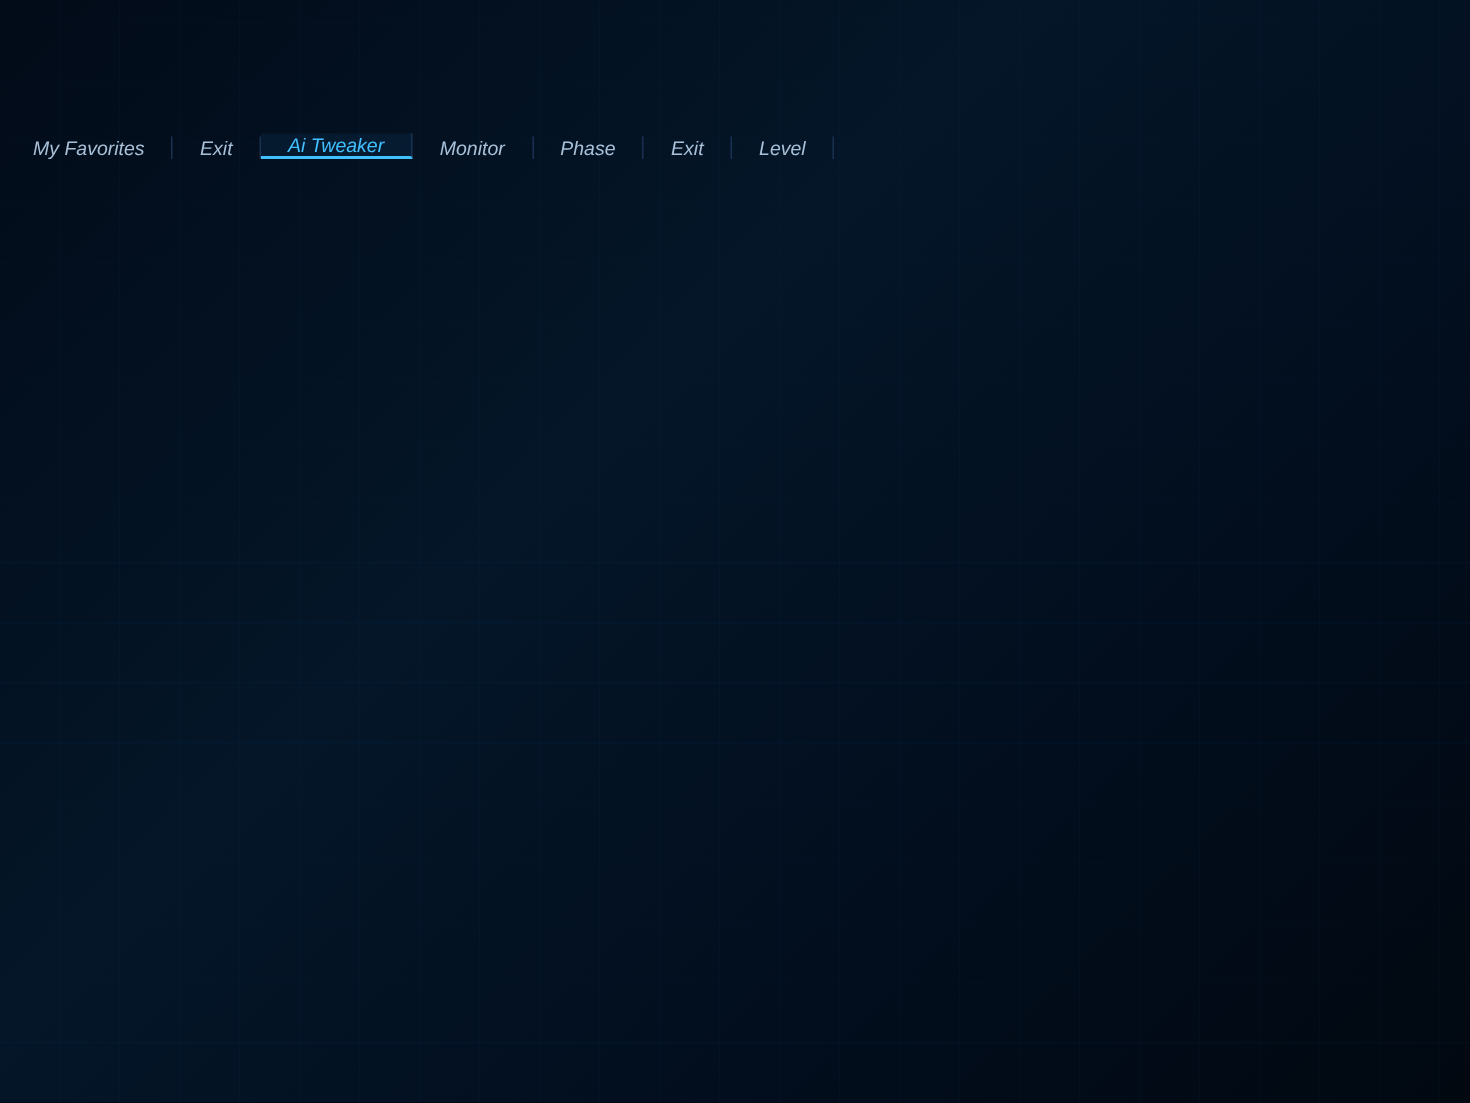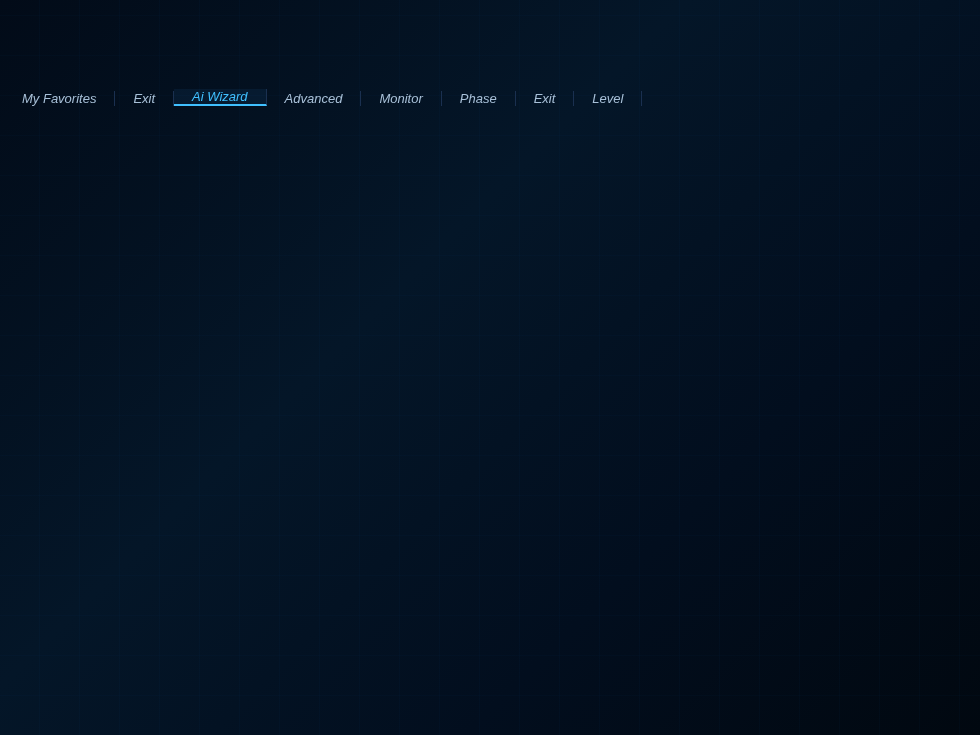--- a/index.html
+++ b/index.html
@@ -424,24 +424,21 @@
   </div>
 
   <div class="nav-bar">
     <div class="nav-tab">
       <span>My Favorites</span>
     </div>
     <div class="nav-tab">
       <span>Exit</span>
     </div>
     <div class="nav-tab active">
-      <span>Ai Wizard</span>
-    </div>
-    <div class="nav-tab">
-      <span>Advanced</span>
+      <span>Ai Tweaker</span>
     </div>
     <div class="nav-tab">
       <span>Monitor</span>
     </div>
     <div class="nav-tab">
       <span>Phase</span>
     </div>
     <div class="nav-tab">
       <span>Exit</span>
     </div>

